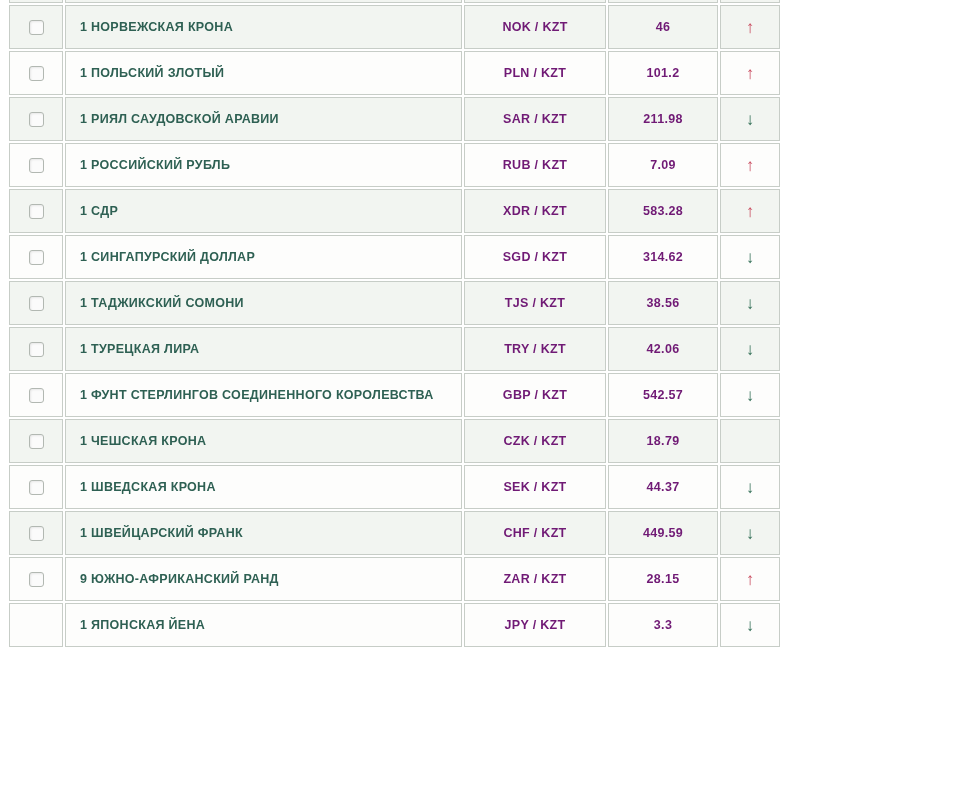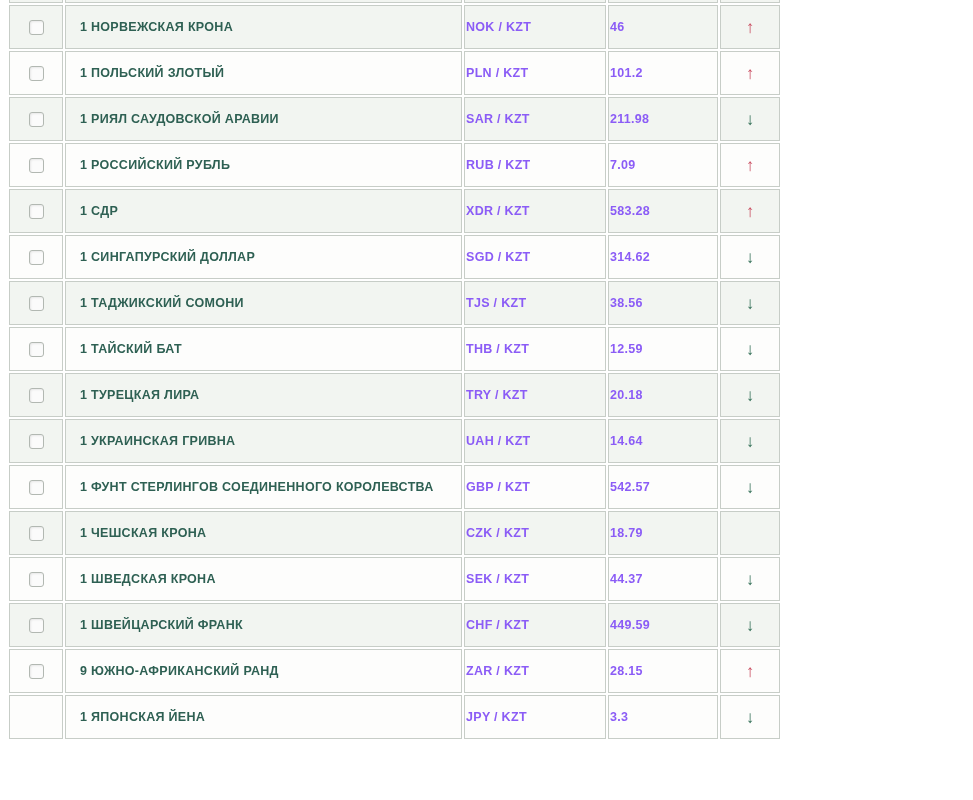--- a/index.html
+++ b/index.html
@@ -35,25 +35,25 @@
   tr.frag td { height: 3px; padding: 0; }
   .c-check { text-align: center; vertical-align: middle; }
   .c-name {
     padding-left: 14px;
     font-size: 12.5px;
     font-weight: bold;
     letter-spacing: 0.3px;
     color: #2e6053;
   }
   .c-pair, .c-val {
-    text-align: left;
+    text-align: center;
     font-size: 12.5px;
     font-weight: bold;
     letter-spacing: 0.3px;
-    color: #8b5cf6;
+    color: #701a75;
   }
   .c-arrow {
     text-align: center;
     font-size: 17px;
     font-weight: bold;
     line-height: 1;
   }
   .c-arrow[data-trend="up"]   { color: #c8485c; }
   .c-arrow[data-trend="down"] { color: #2d6b52; }
   input[type="checkbox"].row-cb {
@@ -147,45 +147,27 @@
   </tr>
           <tr class="alt-a">
     <td class="c-check">
       <input type="checkbox" class="row-cb" style="">
     </td>
     <td class="c-name">1 ТАДЖИКСКИЙ СОМОНИ</td>
     <td class="c-pair">TJS / KZT</td>
     <td class="c-val">38.56</td>
     <td class="c-arrow" data-trend="down">↓</td>
   </tr>
-          <tr class="alt-b">
-    <td class="c-check">
-      <input type="checkbox" class="row-cb" style="">
-    </td>
-    <td class="c-name">1 ТАЙСКИЙ БАТ</td>
-    <td class="c-pair">THB / KZT</td>
-    <td class="c-val">12.59</td>
-    <td class="c-arrow" data-trend="down">↓</td>
-  </tr>
           <tr class="alt-a">
     <td class="c-check">
       <input type="checkbox" class="row-cb" style="">
     </td>
     <td class="c-name">1 ТУРЕЦКАЯ ЛИРА</td>
     <td class="c-pair">TRY / KZT</td>
-    <td class="c-val">20.18</td>
-    <td class="c-arrow" data-trend="down">↓</td>
-  </tr>
-          <tr class="alt-a">
-    <td class="c-check">
-      <input type="checkbox" class="row-cb" style="">
-    </td>
-    <td class="c-name">1 УКРАИНСКАЯ ГРИВНА</td>
-    <td class="c-pair">UAH / KZT</td>
-    <td class="c-val">14.64</td>
+    <td class="c-val">42.06</td>
     <td class="c-arrow" data-trend="down">↓</td>
   </tr>
           <tr class="alt-b">
     <td class="c-check">
       <input type="checkbox" class="row-cb" style="">
     </td>
     <td class="c-name">1 ФУНТ СТЕРЛИНГОВ СОЕДИНЕННОГО КОРОЛЕВСТВА</td>
     <td class="c-pair">GBP / KZT</td>
     <td class="c-val">542.57</td>
     <td class="c-arrow" data-trend="down">↓</td>

